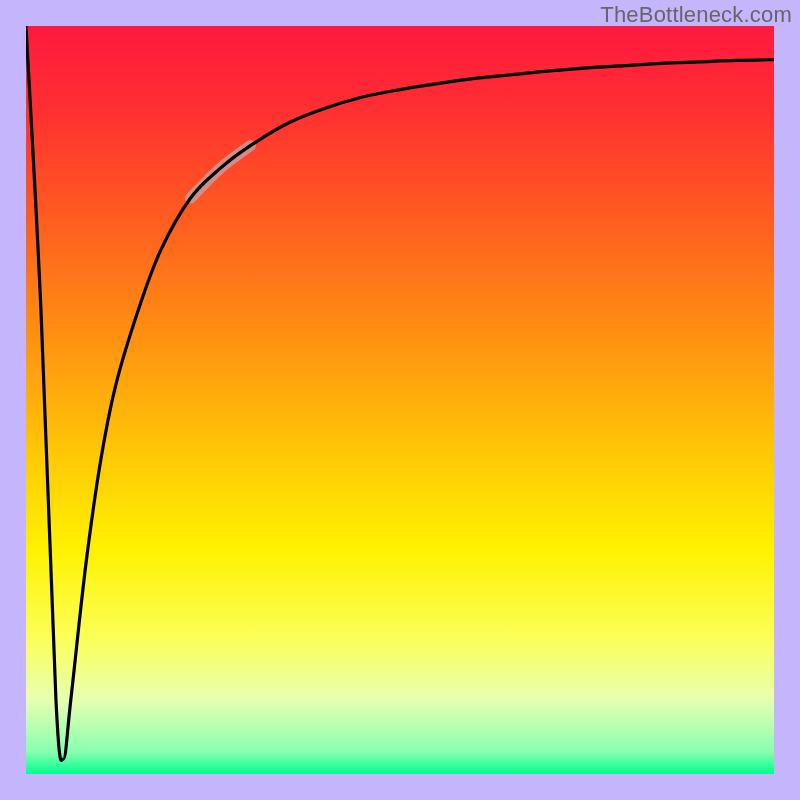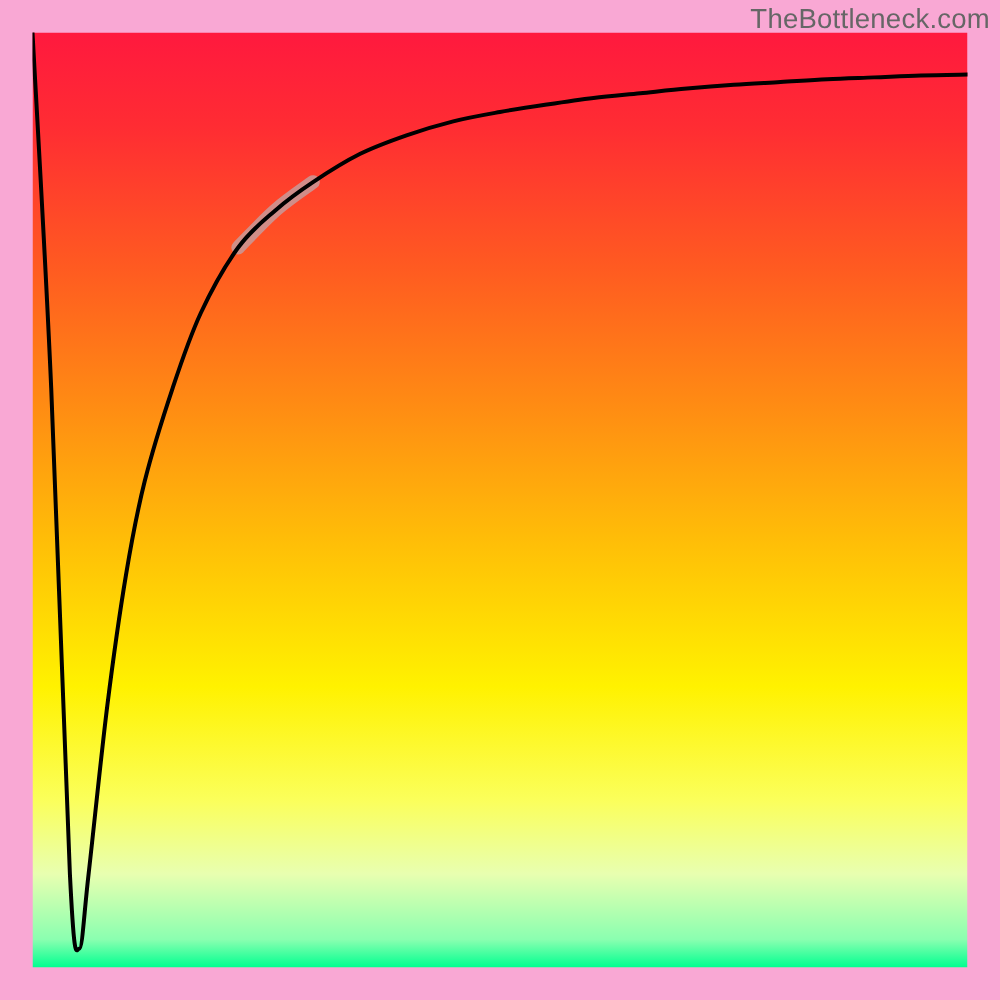--- a/index.html
+++ b/index.html
@@ -8,21 +8,21 @@
     width: 800px;
     height: 800px;
     overflow: hidden;
     background: #000;
     font-family: Arial, Helvetica, sans-serif;
   }
   .chart-outer {
     position: relative;
     width: 800px;
     height: 800px;
-    background: #f9a8d4;
+    background: #c4b5fd;
   }
   .watermark {
     position: absolute;
     top: 2px;
     right: 8px;
     color: #666;
     font-size: 22px;
     font-weight: 500;
     letter-spacing: 0.2px;
     z-index: 5;

